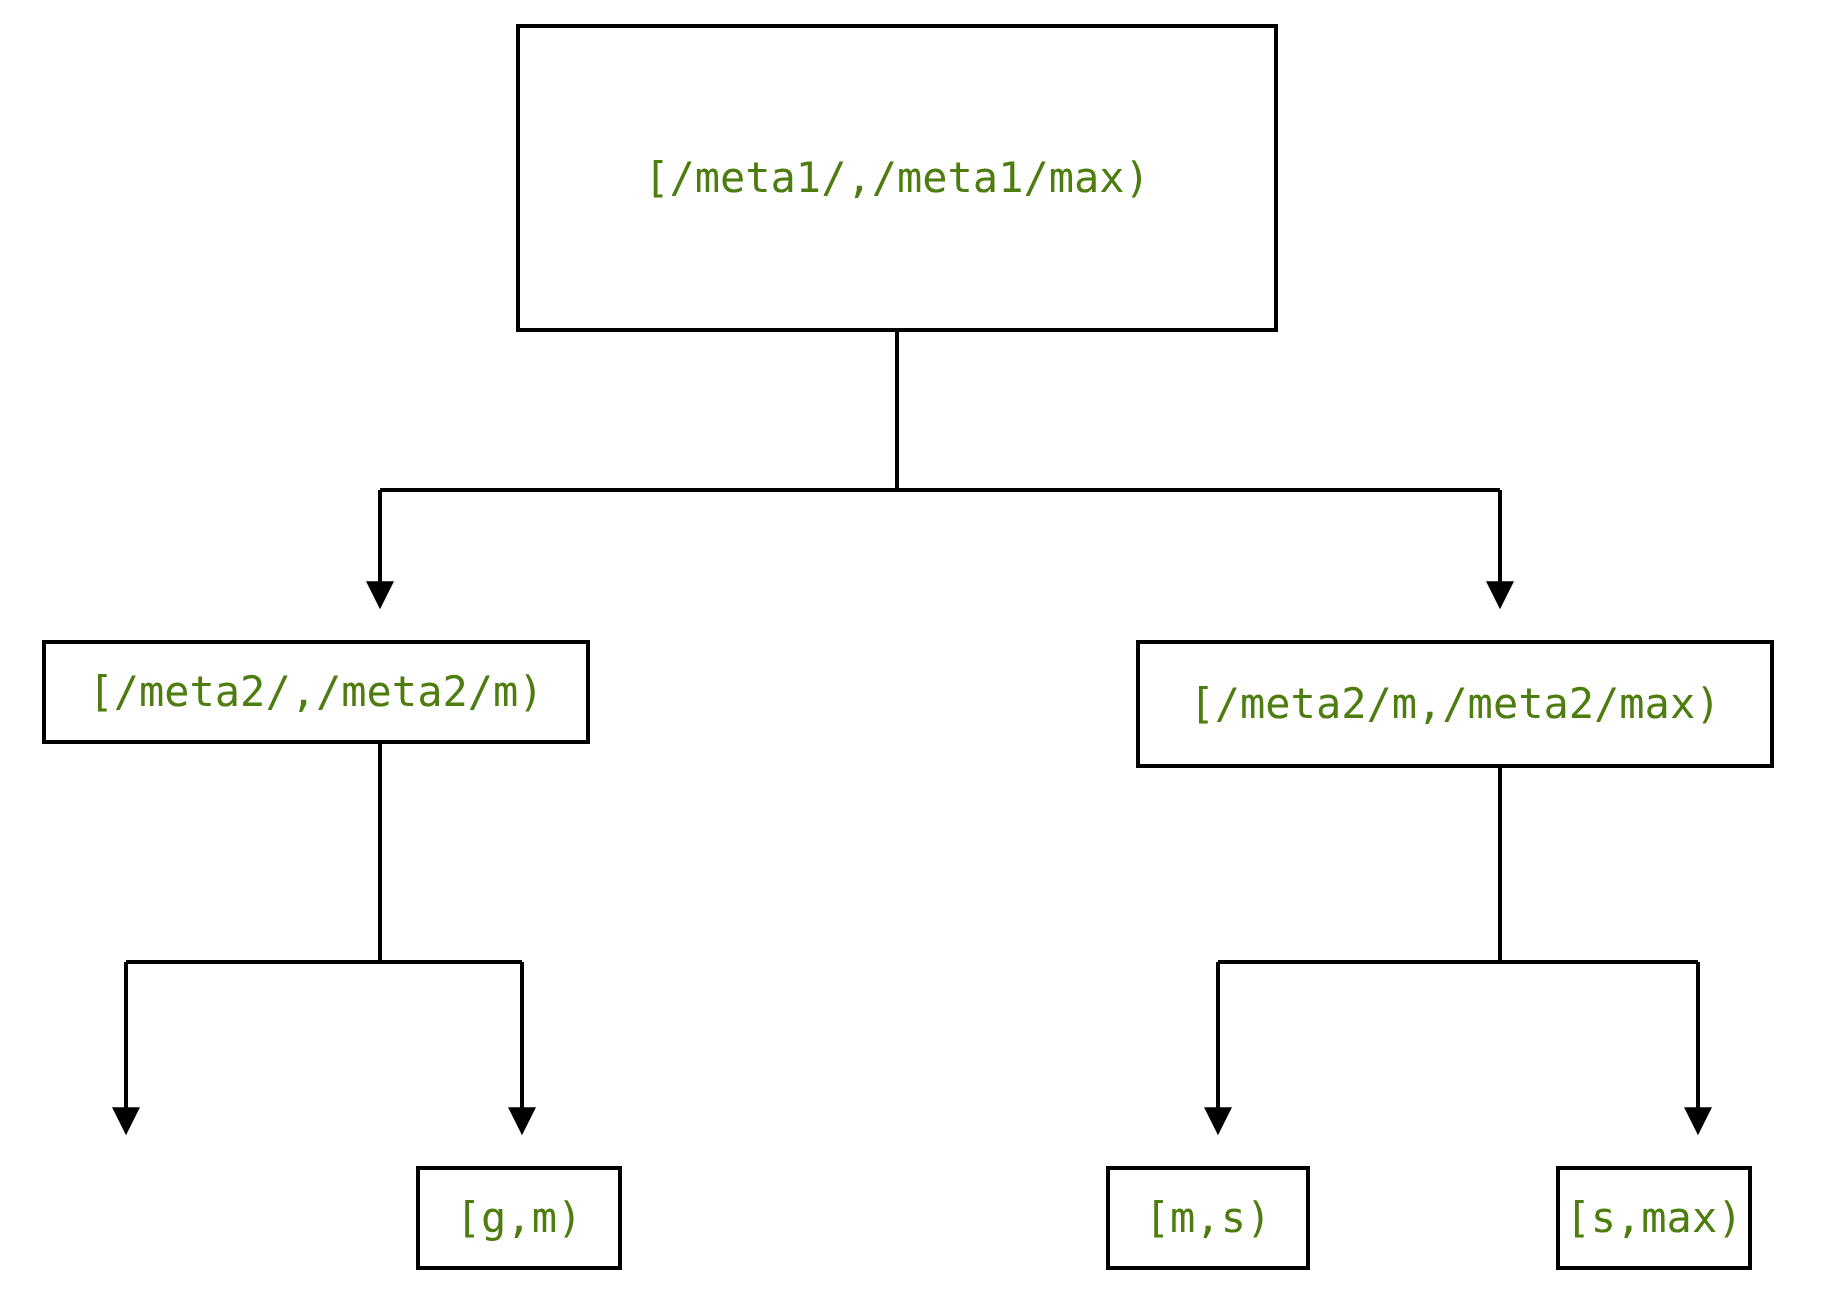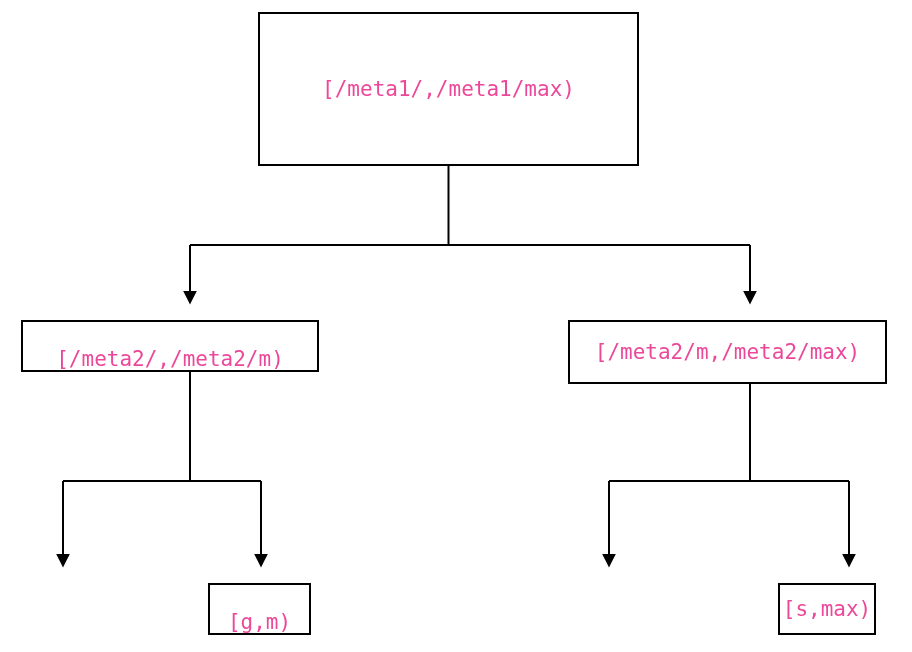--- a/index.html
+++ b/index.html
@@ -35,57 +35,55 @@
     align-items: center;
     justify-content: center;
     color: #000000;
   }
   .node-label {
     font-family: "DejaVu Sans Mono", "Liberation Mono", monospace;
     font-size: 21px;
     line-height: 1;
     letter-spacing: 0px;
     white-space: pre;
-    color: #ec4899;
+    color: #4d7c0f;
   }
 
   
   #node-root {
     left: 258px;
     top: 12px;
     width: 381px;
     height: 154px;
   }
   
   #node-meta2-low {
     left: 21px;
     top: 320px;
-    width: 298px;
+    width: 274px;
     height: 52px;
-    align-items: flex-end;
   }
   #node-meta2-high {
     left: 568px;
     top: 320px;
     width: 319px;
     height: 64px;
   }
   
   #node-leaf-ag {
     left: 8px;
     top: 583px;
     width: 103px;
     height: 52px;
   }
   #node-leaf-gm {
     left: 208px;
     top: 583px;
     width: 103px;
     height: 52px;
-    align-items: flex-end;
   }
   #node-leaf-ms {
     left: 553px;
     top: 583px;
     width: 102px;
     height: 52px;
   }
   #node-leaf-smax {
     left: 778px;
     top: 583px;
@@ -143,18 +141,21 @@
 
   <div class="node" id="node-meta2-high">
     <span class="node-label">[/meta2/m,/meta2/max)</span>
   </div>
 
 
   <div class="node" id="node-leaf-gm">
     <span class="node-label">[g,m)</span>
   </div>
 
+  <div class="node" id="node-leaf-ms">
+    <span class="node-label">[m,s)</span>
+  </div>
 
   <div class="node" id="node-leaf-smax">
     <span class="node-label">[s,max)</span>
   </div>
 
 </div>
 
 </body></html>

